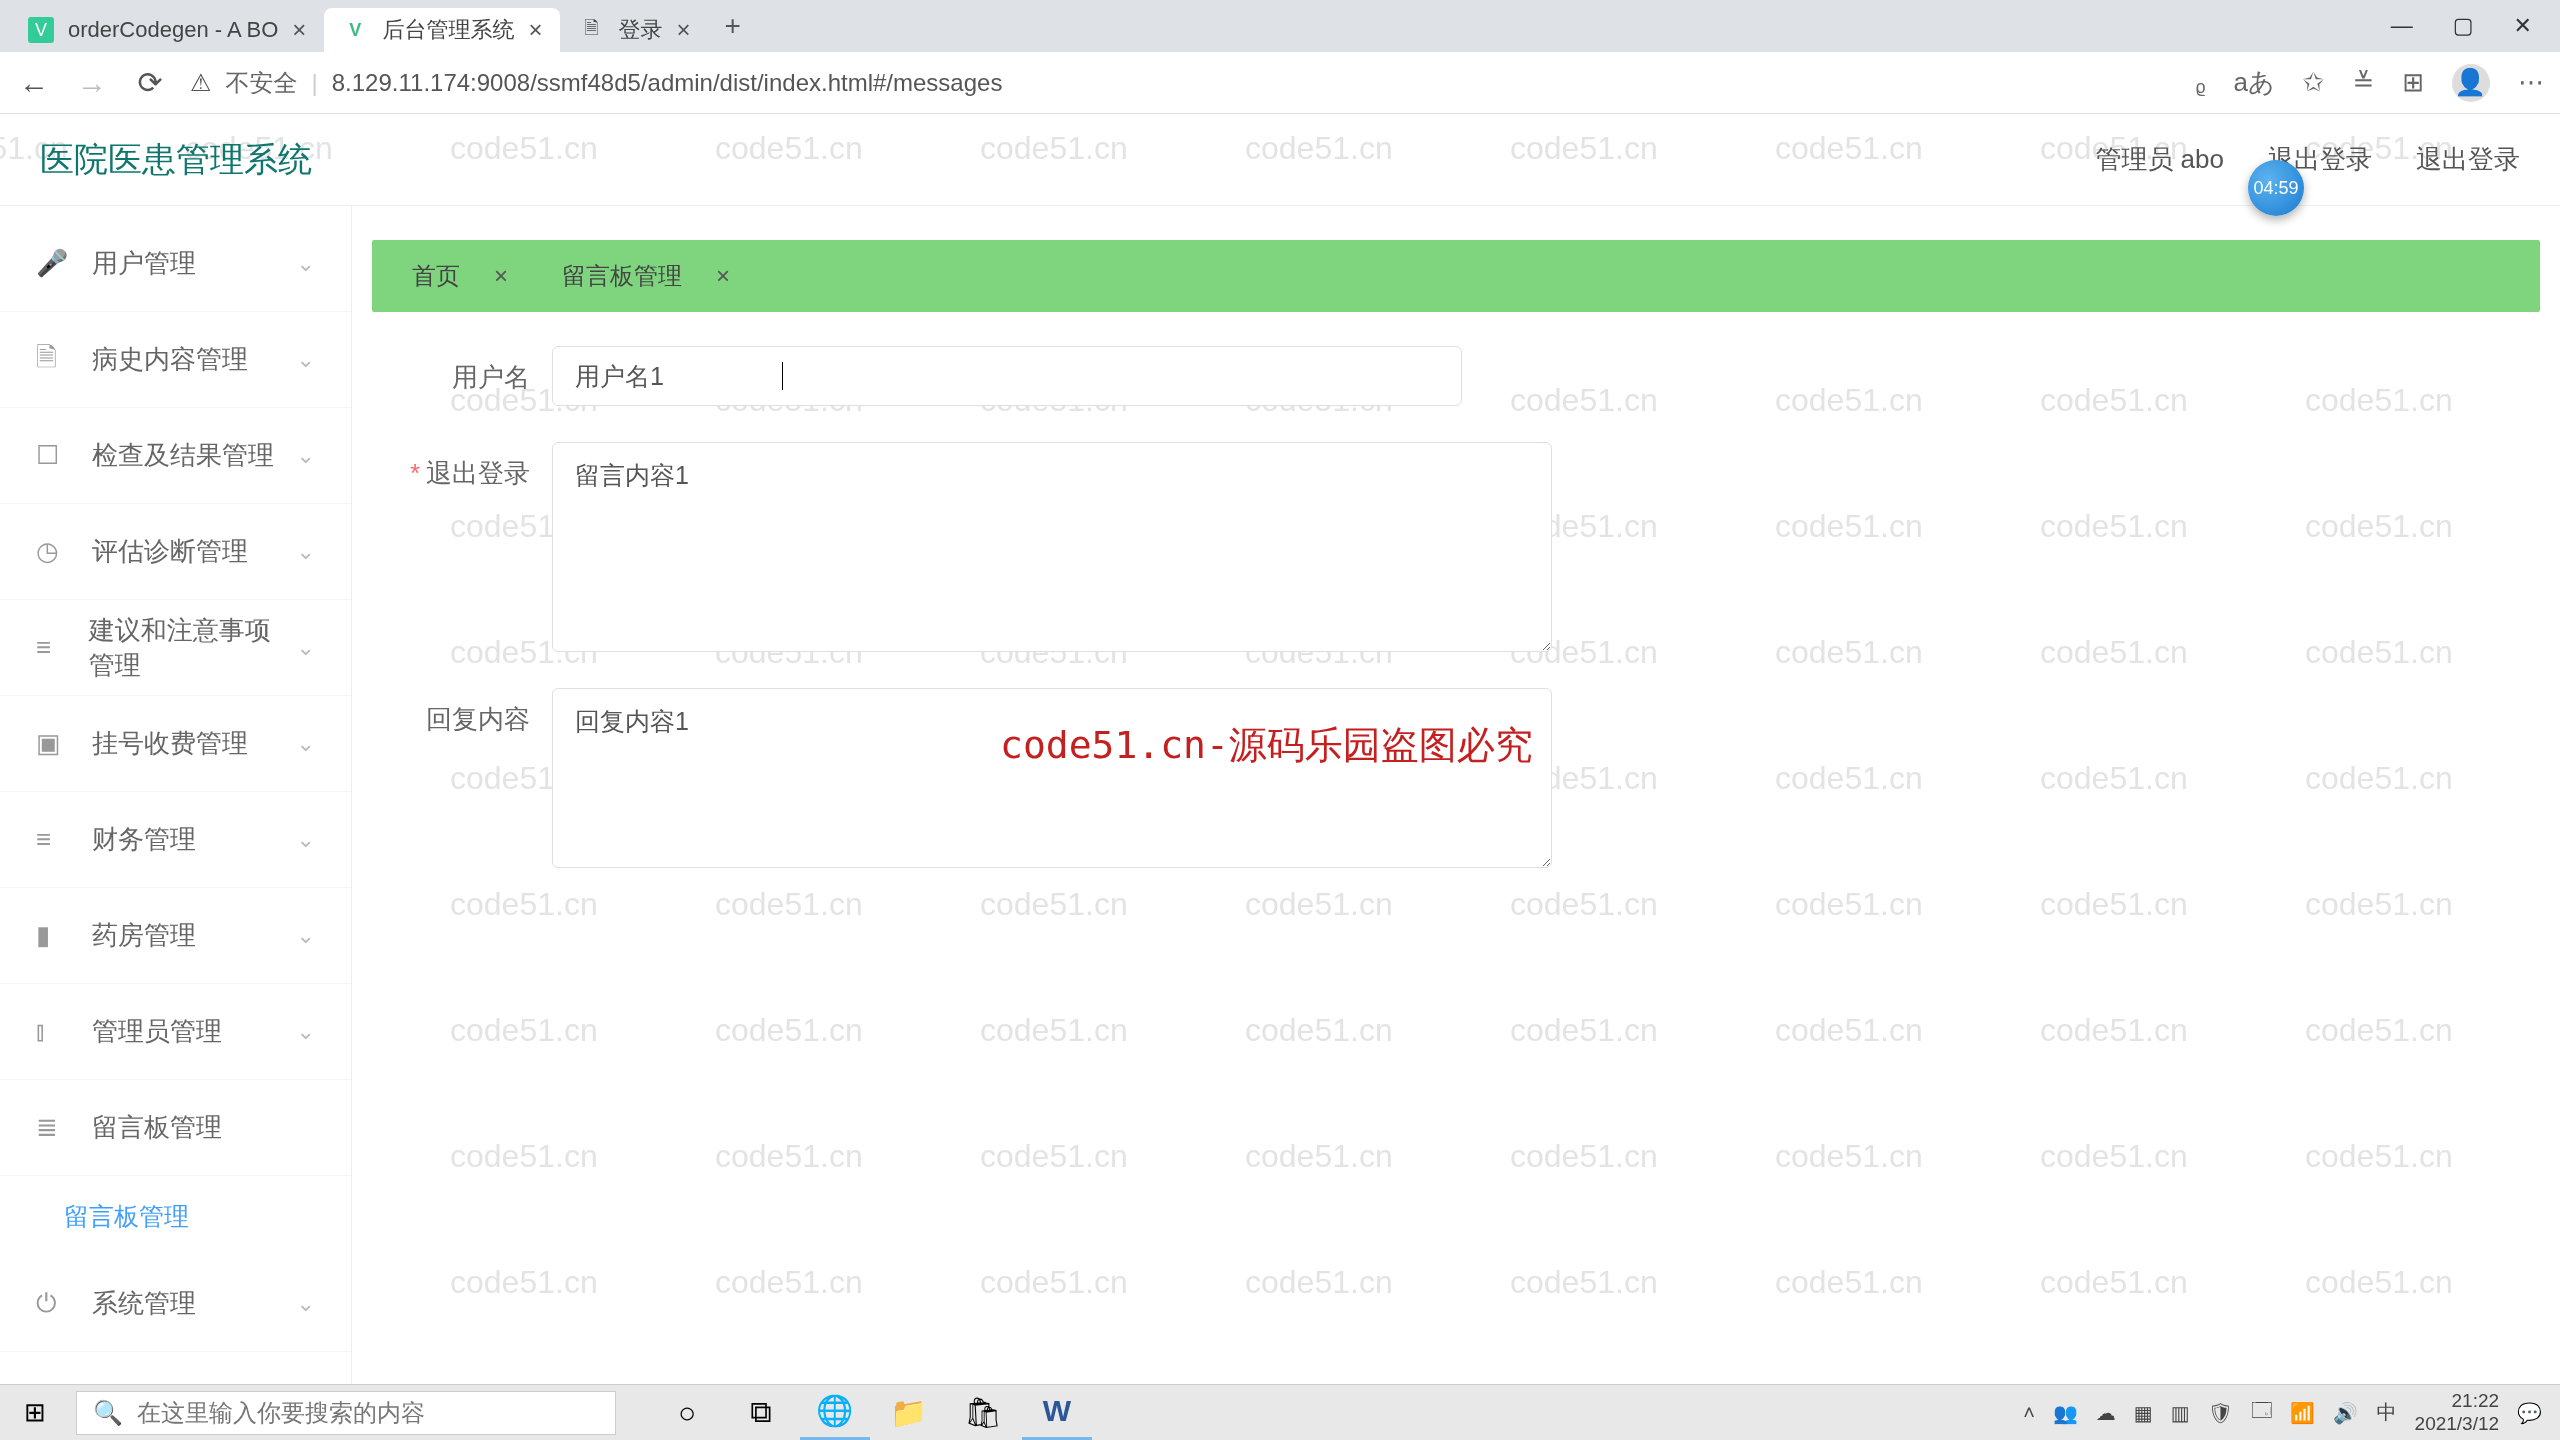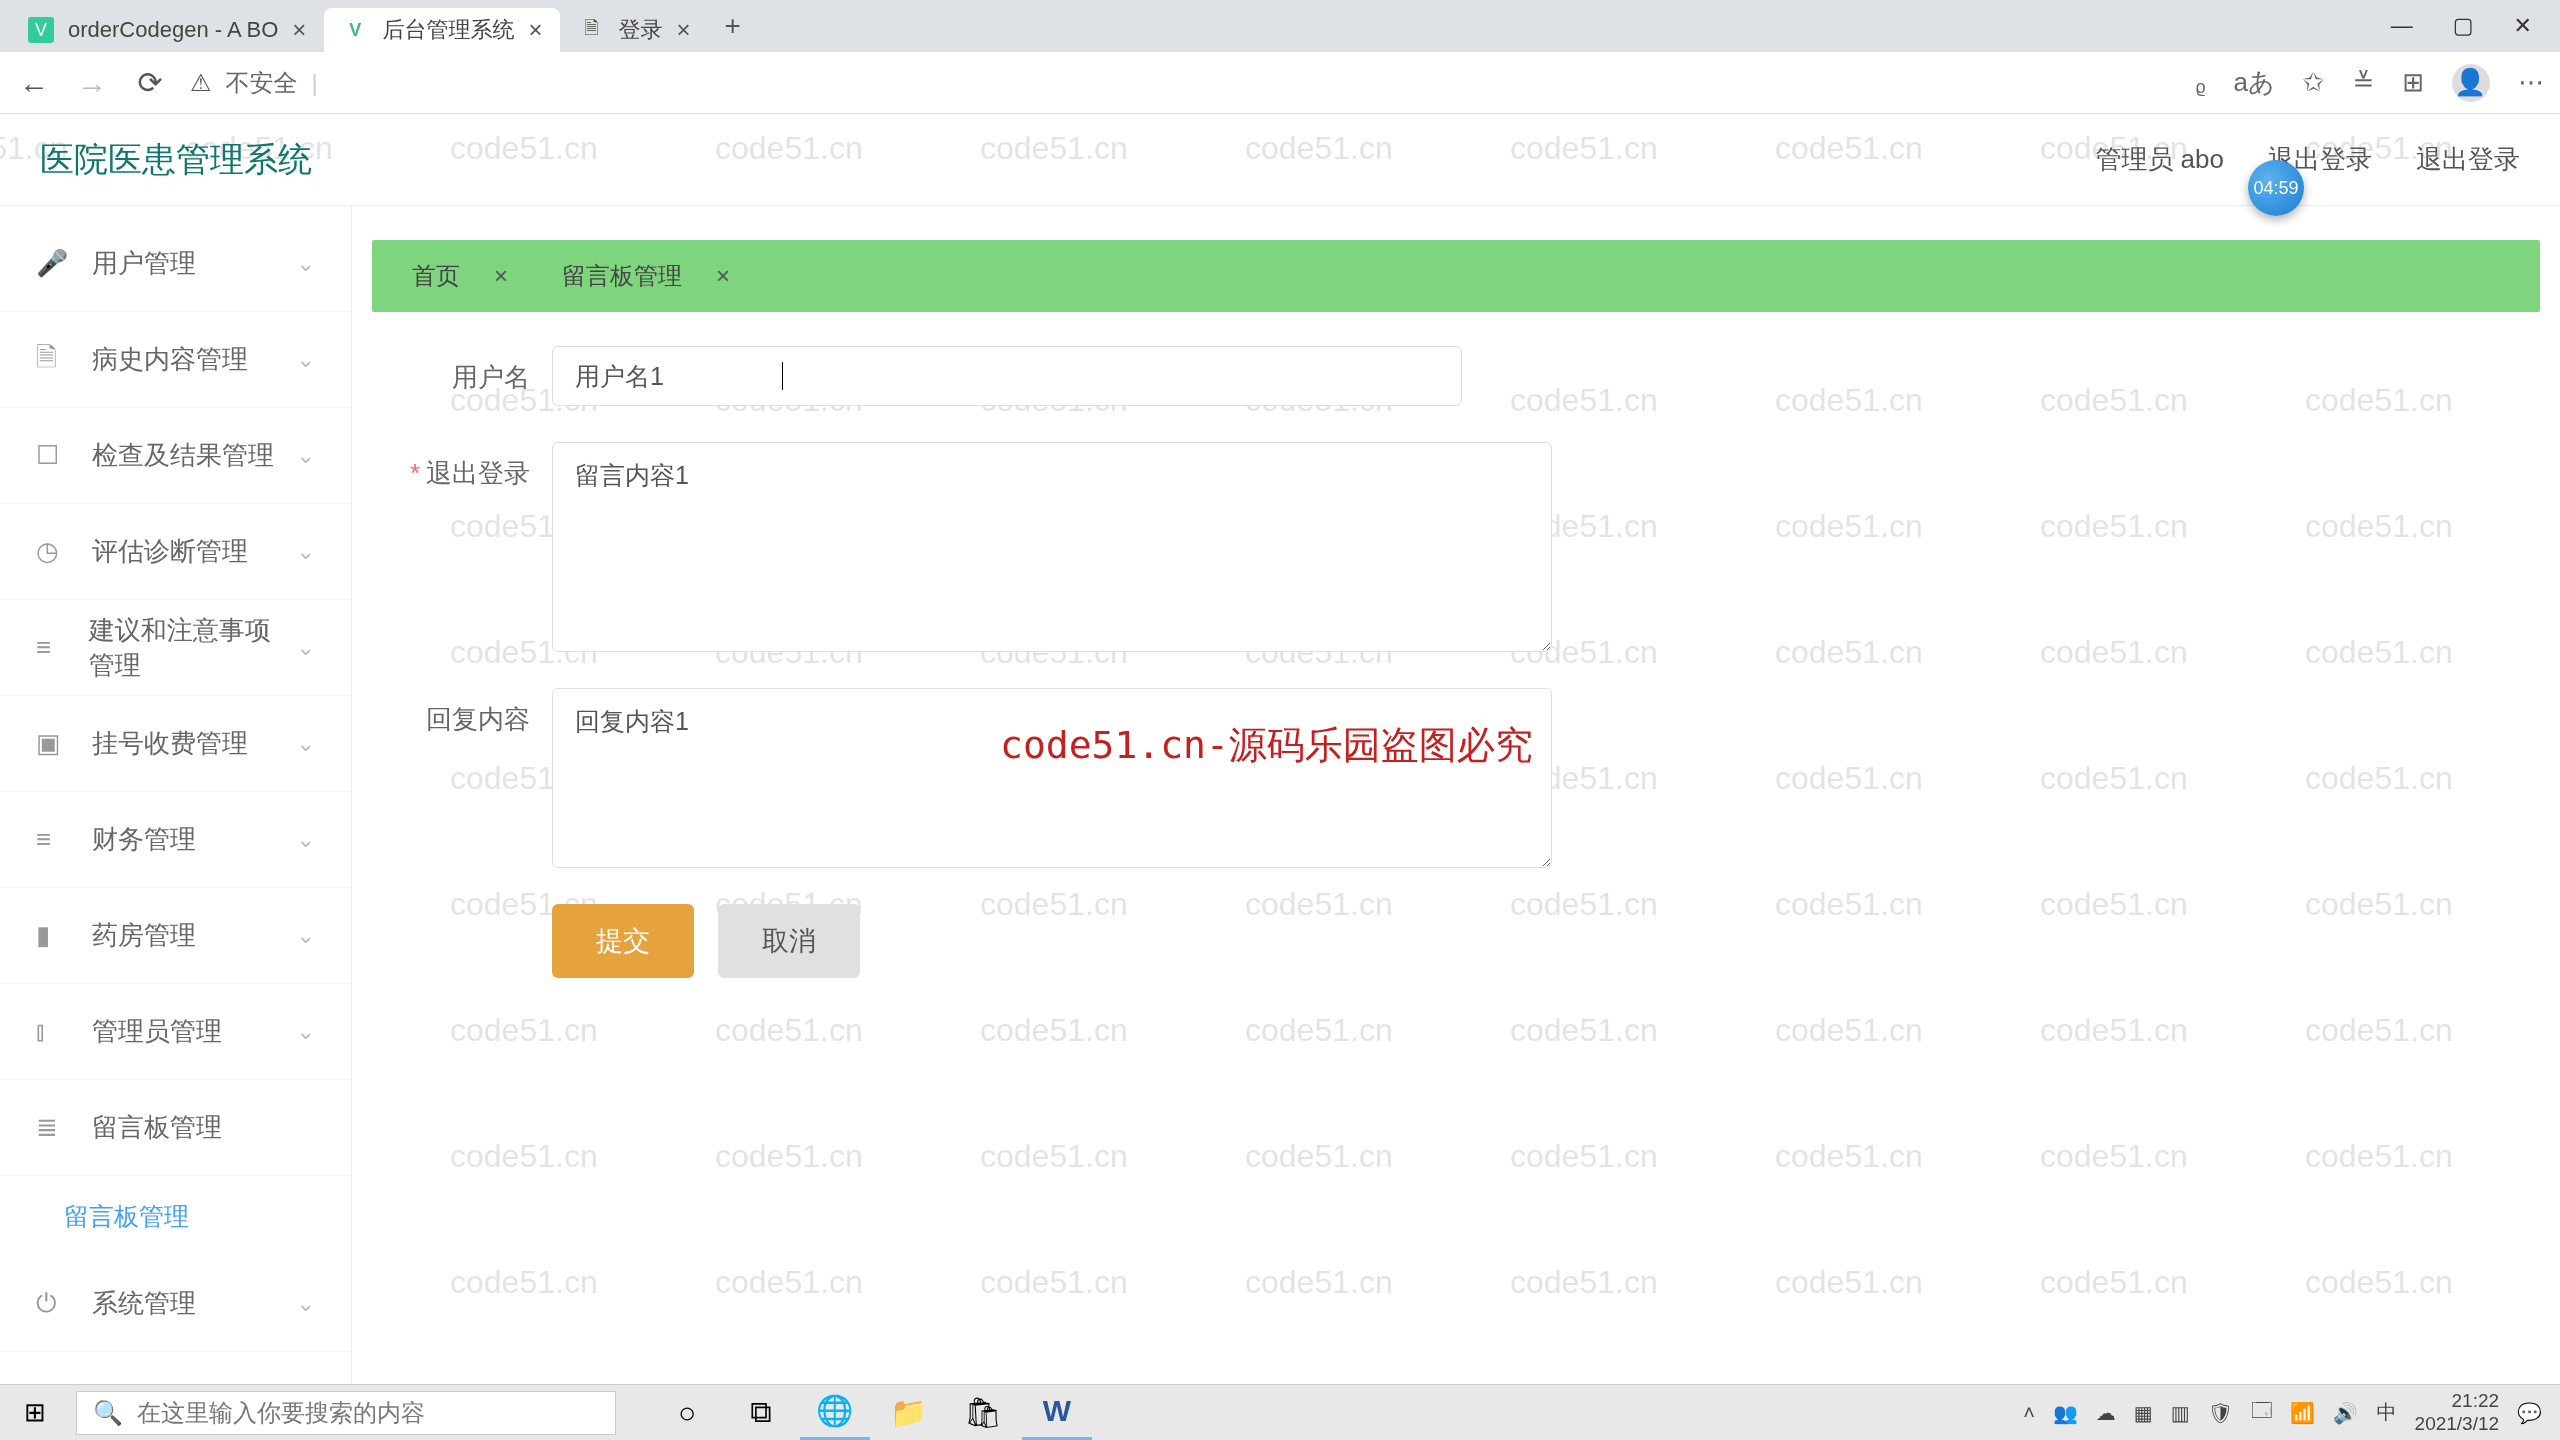--- a/index.html
+++ b/index.html
@@ -213,20 +213,21 @@
   </div>
 
   <div class="addr-bar">
     <span class="nav-btn">←</span>
     <span class="nav-btn disabled">→</span>
     <span class="nav-btn">⟳</span>
     <div class="url-field">
       <span>⚠</span>
       <span class="insecure">不安全</span>
       <span style="color:#ccc">|</span>
+      <span class="url-text">8.129.11.174:9008/ssmf48d5/admin/dist/index.html#/messages</span>
     </div>
     <div class="addr-icons">
       <span>ᵨ</span>
       <span>aあ</span>
       <span>✩</span>
       <span>≚</span>
       <span>⊞</span>
       <span class="avatar-circle">👤</span>
       <span>⋯</span>
     </div>
@@ -316,24 +317,20 @@
         <input class="form-input" value="用户名1" style="">
         <span class="text-cursor" style="margin-left:-680px;margin-top:16px"></span>
       </div>
       <div class="form-row">
         <div class="form-label"><span class="req">*</span><span>退出登录</span></div>
         <textarea class="form-textarea" style="">留言内容1</textarea>
       </div>
       <div class="form-row">
         <div class="form-label">回复内容</div>
         <textarea class="form-textarea" style="height: 180px;">回复内容1</textarea>
-      </div>
-      <div class="form-actions">
-        <button class="btn btn-warning">提交</button>
-        <button class="btn btn-default">取消</button>
       </div>
     </div>
   </div>
 </div>
 
 <div class="center-overlay">code51.cn-源码乐园盗图必究</div>
 
 <div class="taskbar">
   <div class="tb-start">⊞</div>
   <div class="tb-search">

